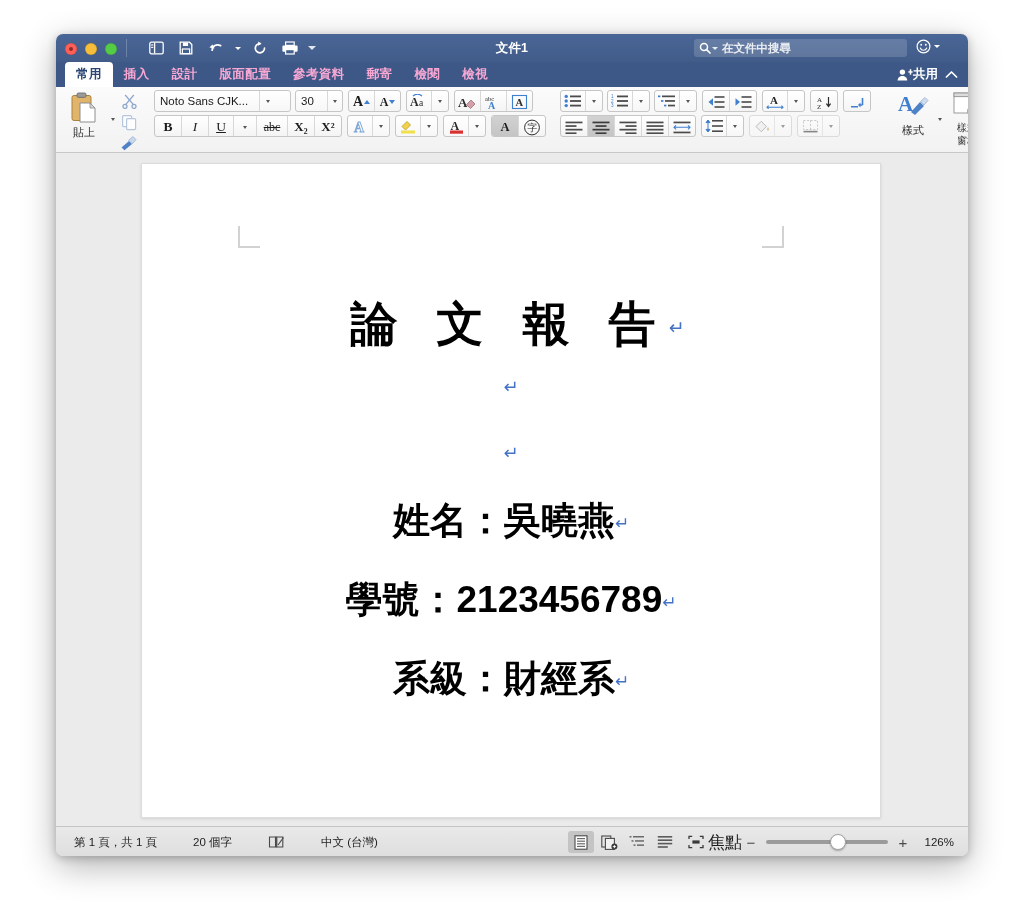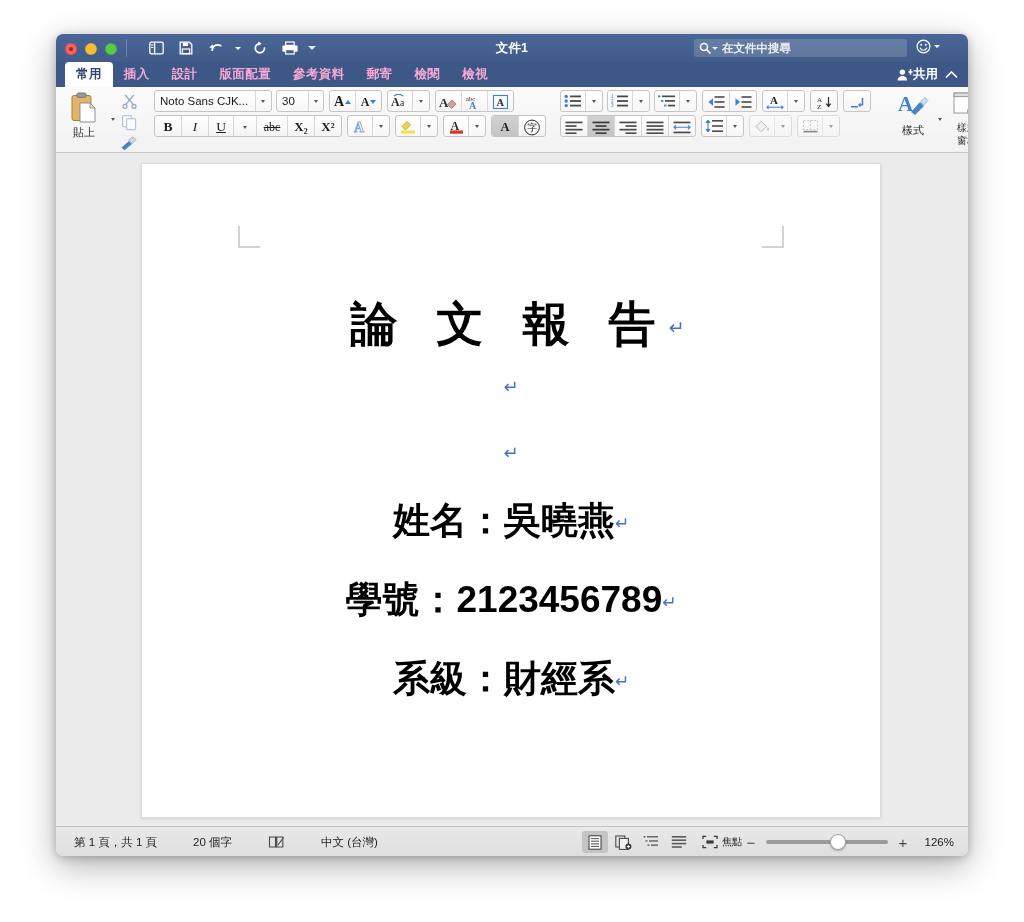--- a/index.html
+++ b/index.html
@@ -412,21 +412,21 @@
     text-align: center;
     line-height: 1;
   }
   .zoom-pct {
     font-size: 11.5px;
     color: #1d1d1d;
     width: 42px;
     text-align: right;
     padding-right: 6px;
   }
-  .focus-lbl { font-size: 10px; }
+  .focus-lbl { font-size: 17px; }
 </style>
 </head>
 <body>
 
 <div id="window">
 
   <div class="titlebar">
     <div class="traffic">
       <div class="dot red"></div>
       <div class="dot yellow"></div>
@@ -570,21 +570,21 @@
           </div>
         </div>
       </div>
     </div>
 
     <div class="rsep"></div>
 
     <div class="rgroup">
       <div class="rrows">
         <div class="rrow">
-          <div class="combo" style="width:118px;">
+          <div class="combo" style="width:137px;">
             <span class="ctext" style="width:94px;">Noto Sans CJK...</span>
             <span class="cdiv"></span>
             <span class="cbtn">
                 <span class="caret sm"></span>
               </span>
           </div>
           <div class="combo" style="width:48px;margin-left:3px;">
             <span class="ctext" style="width:25px;">30</span>
             <span class="cdiv"></span>
             <span class="cbtn">

